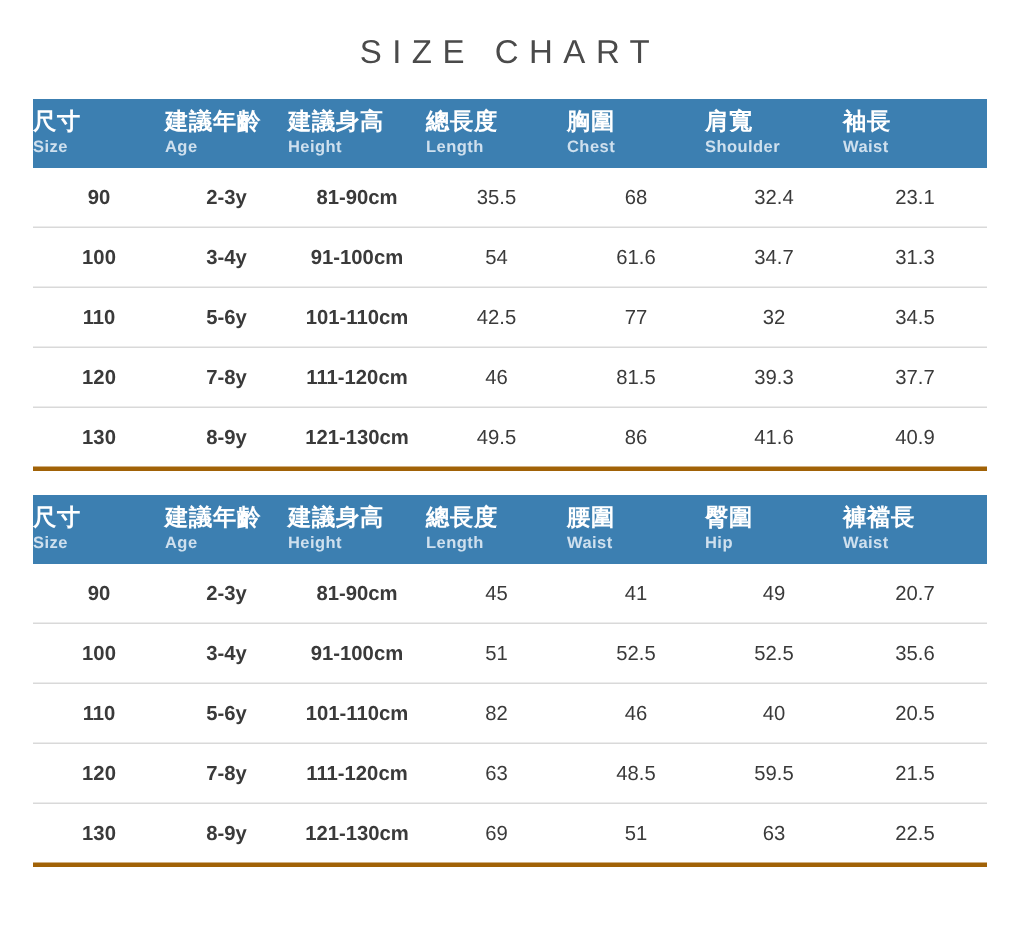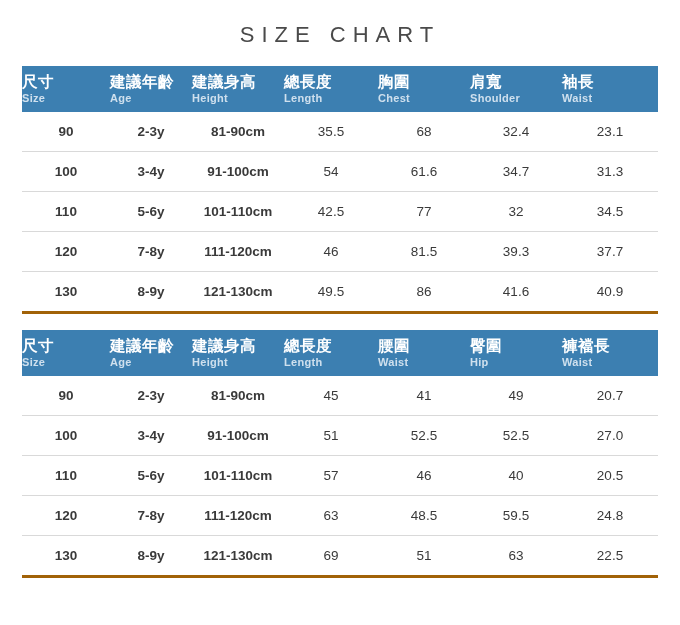--- a/index.html
+++ b/index.html
@@ -243,39 +243,39 @@
           <td>49</td>
           <td>20.7</td>
         </tr>
         <tr>
           <td class="key-col">100</td>
           <td class="key-col">3-4y</td>
           <td class="key-col">91-100cm</td>
           <td>51</td>
           <td>52.5</td>
           <td>52.5</td>
-          <td>27.0</td>
+          <td>35.6</td>
         </tr>
         <tr>
           <td class="key-col">110</td>
           <td class="key-col">5-6y</td>
           <td class="key-col">101-110cm</td>
-          <td>57</td>
+          <td>82</td>
           <td>46</td>
           <td>40</td>
           <td>20.5</td>
         </tr>
         <tr>
           <td class="key-col">120</td>
           <td class="key-col">7-8y</td>
           <td class="key-col">111-120cm</td>
           <td>63</td>
           <td>48.5</td>
           <td>59.5</td>
-          <td>24.8</td>
+          <td>21.5</td>
         </tr>
         <tr>
           <td class="key-col">130</td>
           <td class="key-col">8-9y</td>
           <td class="key-col">121-130cm</td>
           <td>69</td>
           <td>51</td>
           <td>63</td>
           <td>22.5</td>
         </tr>

